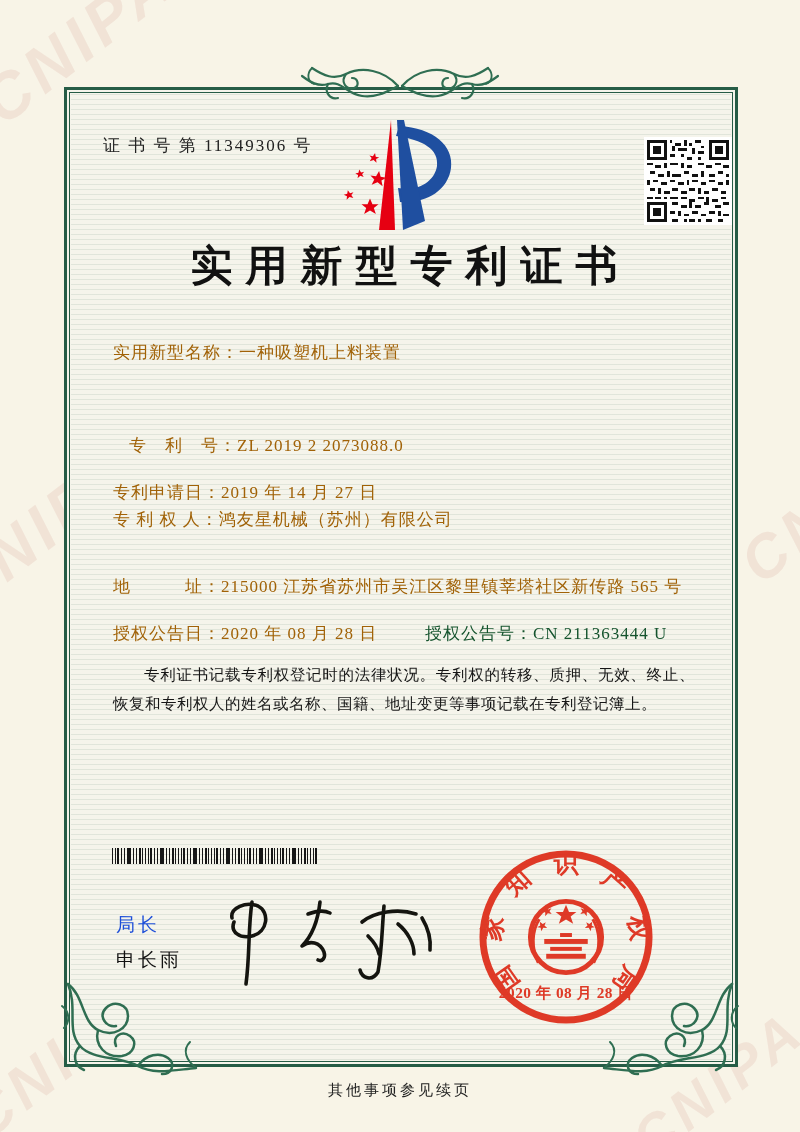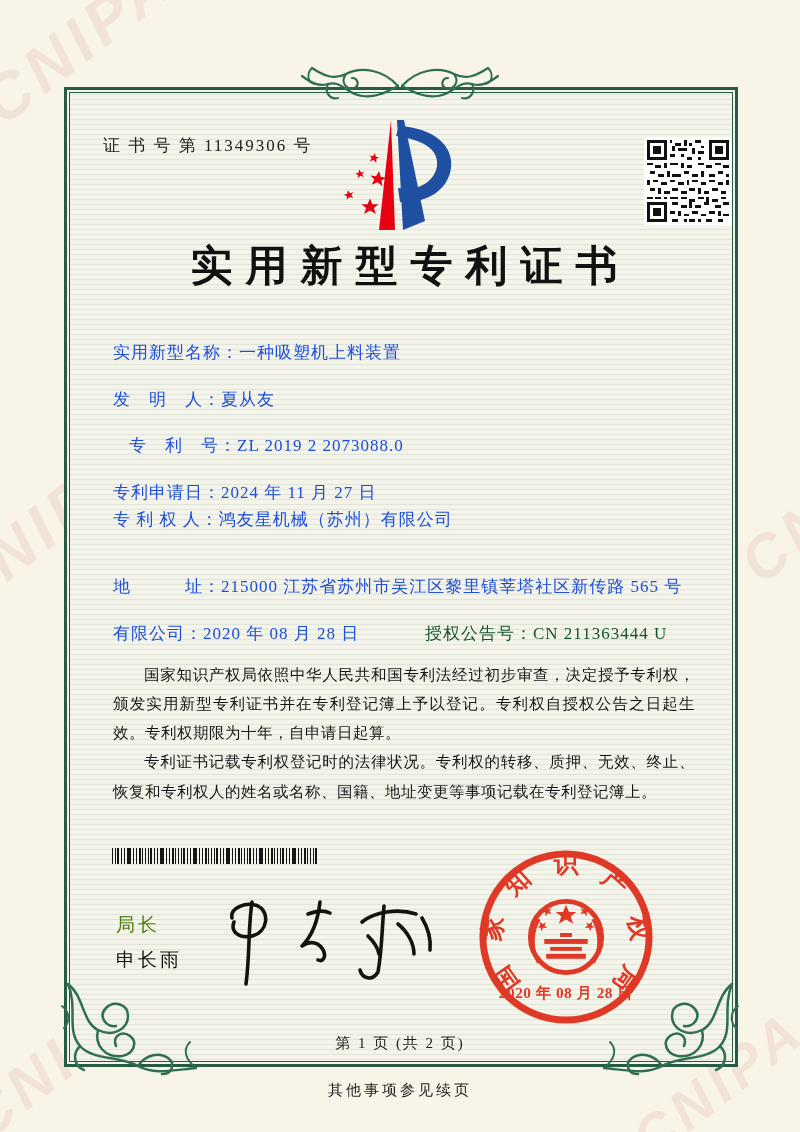--- a/index.html
+++ b/index.html
@@ -21,30 +21,30 @@
 
   .orn{position:absolute;z-index:3;}
 
   
   .content{position:absolute;inset:0;z-index:4;}
   .cert-no{position:absolute;left:103px;top:134px;font-size:17px;color:#222;letter-spacing:2px;}
   .logo{position:absolute;left:333px;top:116px;}
   .qr{position:absolute;left:644px;top:137px;width:82px;height:82px;background:#fff;padding:3px;}
   .title{position:absolute;left:4px;top:238px;width:100%;text-align:center;font-size:42px;font-weight:bold;
          color:#111;letter-spacing:13px;text-indent:13px;}
-  .field{position:absolute;left:113px;font-size:17px;color:#1d4ed8;letter-spacing:1px;white-space:nowrap;}
+  .field{position:absolute;left:113px;font-size:17px;color:#a16207;letter-spacing:1px;white-space:nowrap;}
   .field .lbl{display:inline-block;}
   .grant-no{position:absolute;left:425px;font-size:17px;color:#14532d;letter-spacing:1px;white-space:nowrap;}
   .paras{position:absolute;left:113px;top:660px;width:582px;font-size:15.5px;line-height:1.88;
          color:#161616;text-align:justify;letter-spacing:0.5px;}
   .paras p{margin:0;text-indent:2em;}
   .barcode{position:absolute;left:112px;top:848px;width:206px;height:16px;
      background-image:repeating-linear-gradient(90deg,#161616 0 1.5px,rgba(0,0,0,0) 1.5px 3px),
                       repeating-linear-gradient(90deg,rgba(0,0,0,0) 0 5px,#161616 5px 7px,rgba(0,0,0,0) 7px 11px);}
-  .sig-role{position:absolute;left:116px;top:912px;font-size:19px;color:#4d7c0f;letter-spacing:3px;}
+  .sig-role{position:absolute;left:116px;top:912px;font-size:19px;color:#1d4ed8;letter-spacing:3px;}
   .sig-name{position:absolute;left:116px;top:947px;font-size:19px;color:#111;letter-spacing:3px;}
   .sig-hand{position:absolute;left:212px;top:888px;}
   .seal{position:absolute;left:477px;top:848px;z-index:5;opacity:0.93;mix-blend-mode:multiply;}
   .page-indicator{position:absolute;left:0;top:1034px;width:100%;text-align:center;font-size:15px;color:#222;letter-spacing:2px;z-index:4;}
   .footer-note{position:absolute;left:0;top:1081px;width:100%;text-align:center;font-size:15px;color:#222;letter-spacing:3px;}
 </style>
 </head>
 <body>
 
 <div class="page">
@@ -134,44 +134,40 @@
         M9,22h2v1h-2z M12,23h2v1h-2z M15,22h1v2h-1z M17,23h2v1h-2z M20,22h2v1h-2z M24,23h2v1h-2z M27,22h2v1h-2z
         M8,25h2v1h-2z M11,25h1v2h-1z M13,26h2v1h-2z M16,25h2v1h-2z M19,26h2v1h-2z M22,25h2v1h-2z M25,25h1v2h-1z M27,26h2v1h-2z
         M9,28h2v1h-2z M13,28h1v1h-1z M15,28h2v1h-2z M18,28h1v1h-1z M21,28h2v1h-2z M25,28h2v1h-2z"></path>
     </svg>
 
     <div class="title">实用新型专利证书</div>
 
     <div class="field" style="top:341px;">
       <span class="lbl">实用新型名称：</span><span>一种吸塑机上料装置</span>
     </div>
-    <div class="field" style="top:388px;">
-      <span class="lbl">发　明　人：</span><span>夏从友</span>
-    </div>
     <div class="field" style="top:434px;margin-left:16px;">
       <span class="lbl">专　利　号：</span><span>ZL 2019 2 2073088.0</span>
     </div>
     <div class="field" style="top:481px;">
-      <span class="lbl">专利申请日：</span><span>2024 年 11 月 27 日</span>
+      <span class="lbl">专利申请日：</span><span>2019 年 14 月 27 日</span>
     </div>
     <div class="field" style="top:508px;">
       <span class="lbl">专 利 权 人：</span><span>鸿友星机械（苏州）有限公司</span>
     </div>
     <div class="field" style="top:575px;">
       <span class="lbl">地　　　址：</span><span>215000 江苏省苏州市吴江区黎里镇莘塔社区新传路 565 号</span>
     </div>
     <div class="field" style="top:622px;">
-      <span class="lbl">有限公司：</span><span>2020 年 08 月 28 日</span>
+      <span class="lbl">授权公告日：</span><span>2020 年 08 月 28 日</span>
     </div>
     <div class="grant-no" style="top:622px;">
       <span class="lbl">授权公告号：</span><span>CN 211363444 U</span>
     </div>
 
     <div class="paras">
-      <p>国家知识产权局依照中华人民共和国专利法经过初步审查，决定授予专利权，颁发实用新型专利证书并在专利登记簿上予以登记。专利权自授权公告之日起生效。专利权期限为十年，自申请日起算。</p>
       <p>专利证书记载专利权登记时的法律状况。专利权的转移、质押、无效、终止、恢复和专利权人的姓名或名称、国籍、地址变更等事项记载在专利登记簿上。</p>
     </div>
 
     <div class="barcode"></div>
 
     <div class="sig-role">局长</div>
     <div class="sig-name">申长雨</div>
     <svg class="sig-hand" width="232" height="106" viewBox="0 0 232 106">
       <g fill="none" stroke="#14140f" stroke-width="3.6" stroke-linecap="round" stroke-linejoin="round">
         <path d="M40,14 C36,40 38,66 34,96"></path>
@@ -223,16 +219,15 @@
           <rect x="74" y="100" width="32" height="4"></rect>
           <rect x="70" y="107" width="40" height="5"></rect>
           <rect x="84" y="86" width="12" height="4"></rect>
         </g>
         <path d="M62,116 C55,103 55,84 63,72" fill="none" stroke="#dd2b17" stroke-width="3"></path>
         <path d="M118,116 C125,103 125,84 117,72" fill="none" stroke="#dd2b17" stroke-width="3"></path>
       </g>
       <text x="90" y="152" fill="#dd2b17" font-family="'Liberation Serif',serif" font-weight="bold" font-size="15.5" text-anchor="middle" letter-spacing="0.5">2020 年 08 月 28 日</text>
     </svg>
 
-    <div class="page-indicator">第 1 页 (共 2 页)</div>
     <div class="footer-note">其他事项参见续页</div>
   </div>
 </div>
 
 </body></html>

